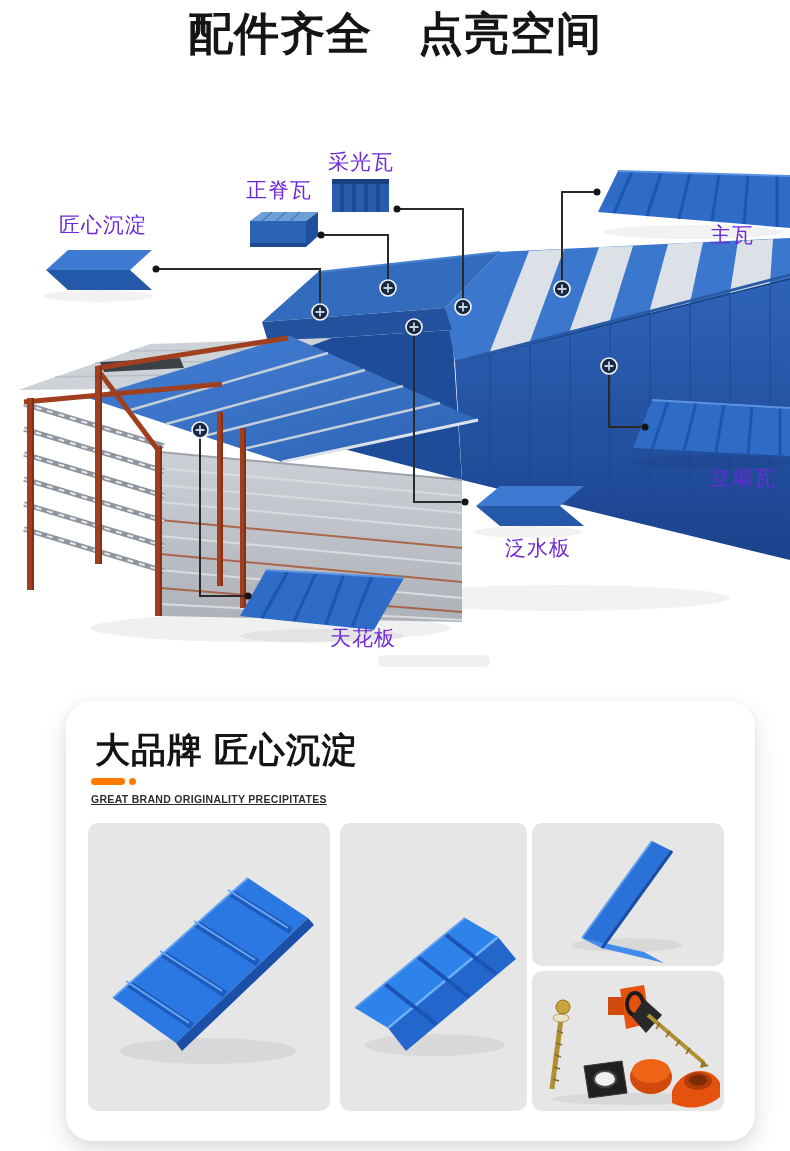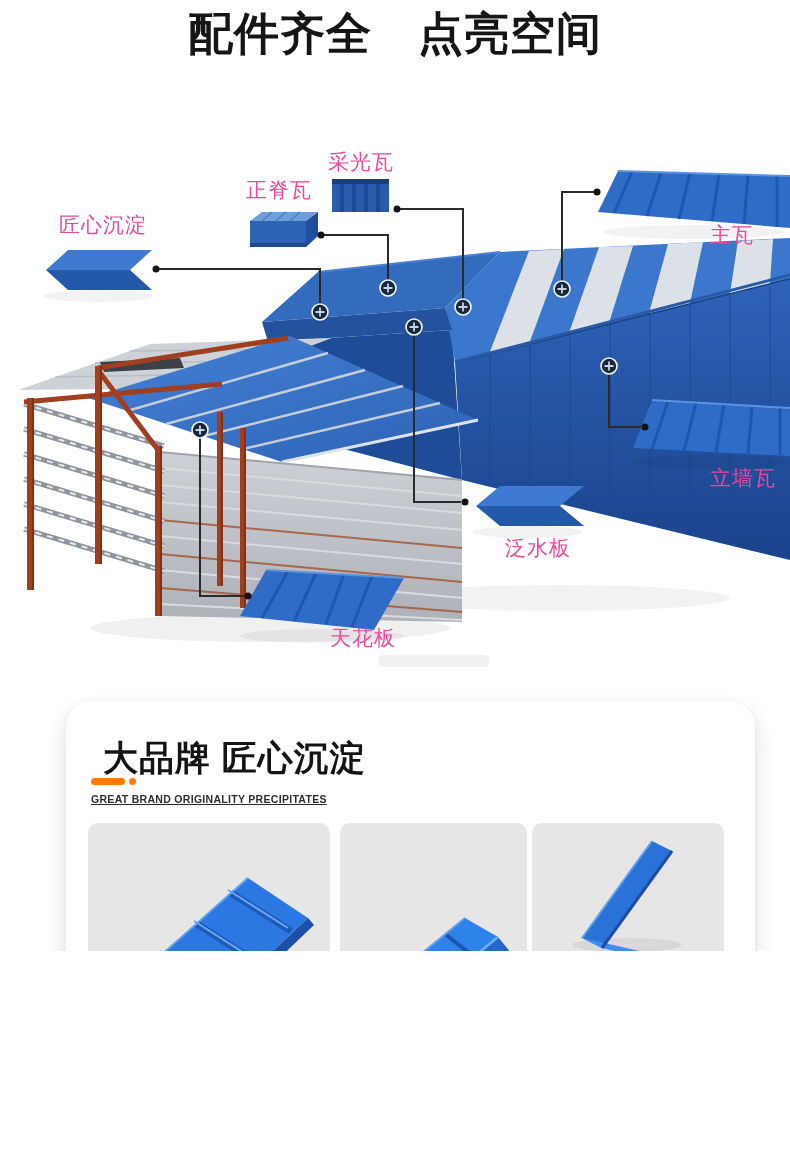--- a/index.html
+++ b/index.html
@@ -1,34 +1,34 @@
 <!DOCTYPE html>
 <html><head>
 <meta charset="utf-8">
 <style>
   html,body{margin:0;padding:0;background:#fff;}
-  .stage{position:relative;width:790px;height:951px;background:#ffffff;overflow:hidden;
+  .stage{position:relative;width:790px;height:1151px;background:#ffffff;overflow:hidden;
          font-family:"Liberation Sans","DejaVu Sans",sans-serif;}
   .page-title{position:absolute;top:4px;left:0;width:100%;text-align:center;
               font-size:45px;font-weight:900;color:#151515;letter-spacing:1px;}
   .diagram-svg{position:absolute;left:0;top:0;z-index:1;}
-  .dlabel{position:absolute;z-index:2;font-size:21px;font-weight:500;color:#ec4899;
+  .dlabel{position:absolute;z-index:2;font-size:21px;font-weight:500;color:#6d28d9;
           white-space:nowrap;letter-spacing:1px;}
   #lbl-gable{left:59px;top:211px}
   #lbl-ridge{left:246px;top:176px}
   #lbl-sky{left:328px;top:148px}
   #lbl-main{left:710px;top:221px}
   #lbl-wall{left:710px;top:464px}
   #lbl-flash{left:505px;top:534px}
   #lbl-ceil{left:330px;top:624px}
 
   .card{position:absolute;left:66px;top:701px;width:689px;height:440px;background:#fff;
         border-radius:26px;z-index:3;
         box-shadow:0 10px 26px rgba(0,0,0,.12),0 2px 8px rgba(0,0,0,.05);}
-  .card h2{position:absolute;left:25px;top:22px;margin:12px;font-size:35px;font-weight:800;
+  .card h2{position:absolute;left:25px;top:22px;margin:4px;font-size:35px;font-weight:800;
            color:#141414;letter-spacing:1px;}
   .accent-bar{position:absolute;left:25px;top:77px;width:34px;height:7px;border-radius:4px;background:#ff7a00;}
   .accent-dot{position:absolute;left:63px;top:77px;width:7px;height:7px;border-radius:50%;background:#ff7a00;}
   .card .sub{position:absolute;left:25px;top:92px;font-size:10.5px;font-weight:700;
              color:#2d2d2d;letter-spacing:.3px;text-decoration:underline;}
   .tile{position:absolute;background:#e6e6e7;border-radius:10px;
         display:flex;align-items:center;justify-content:center;overflow:hidden;}
   #tile1{left:22px;top:122px;width:242px;height:288px}
   #tile2{left:274px;top:122px;width:187px;height:288px}
   #tile3{left:466px;top:122px;width:192px;height:143px}

